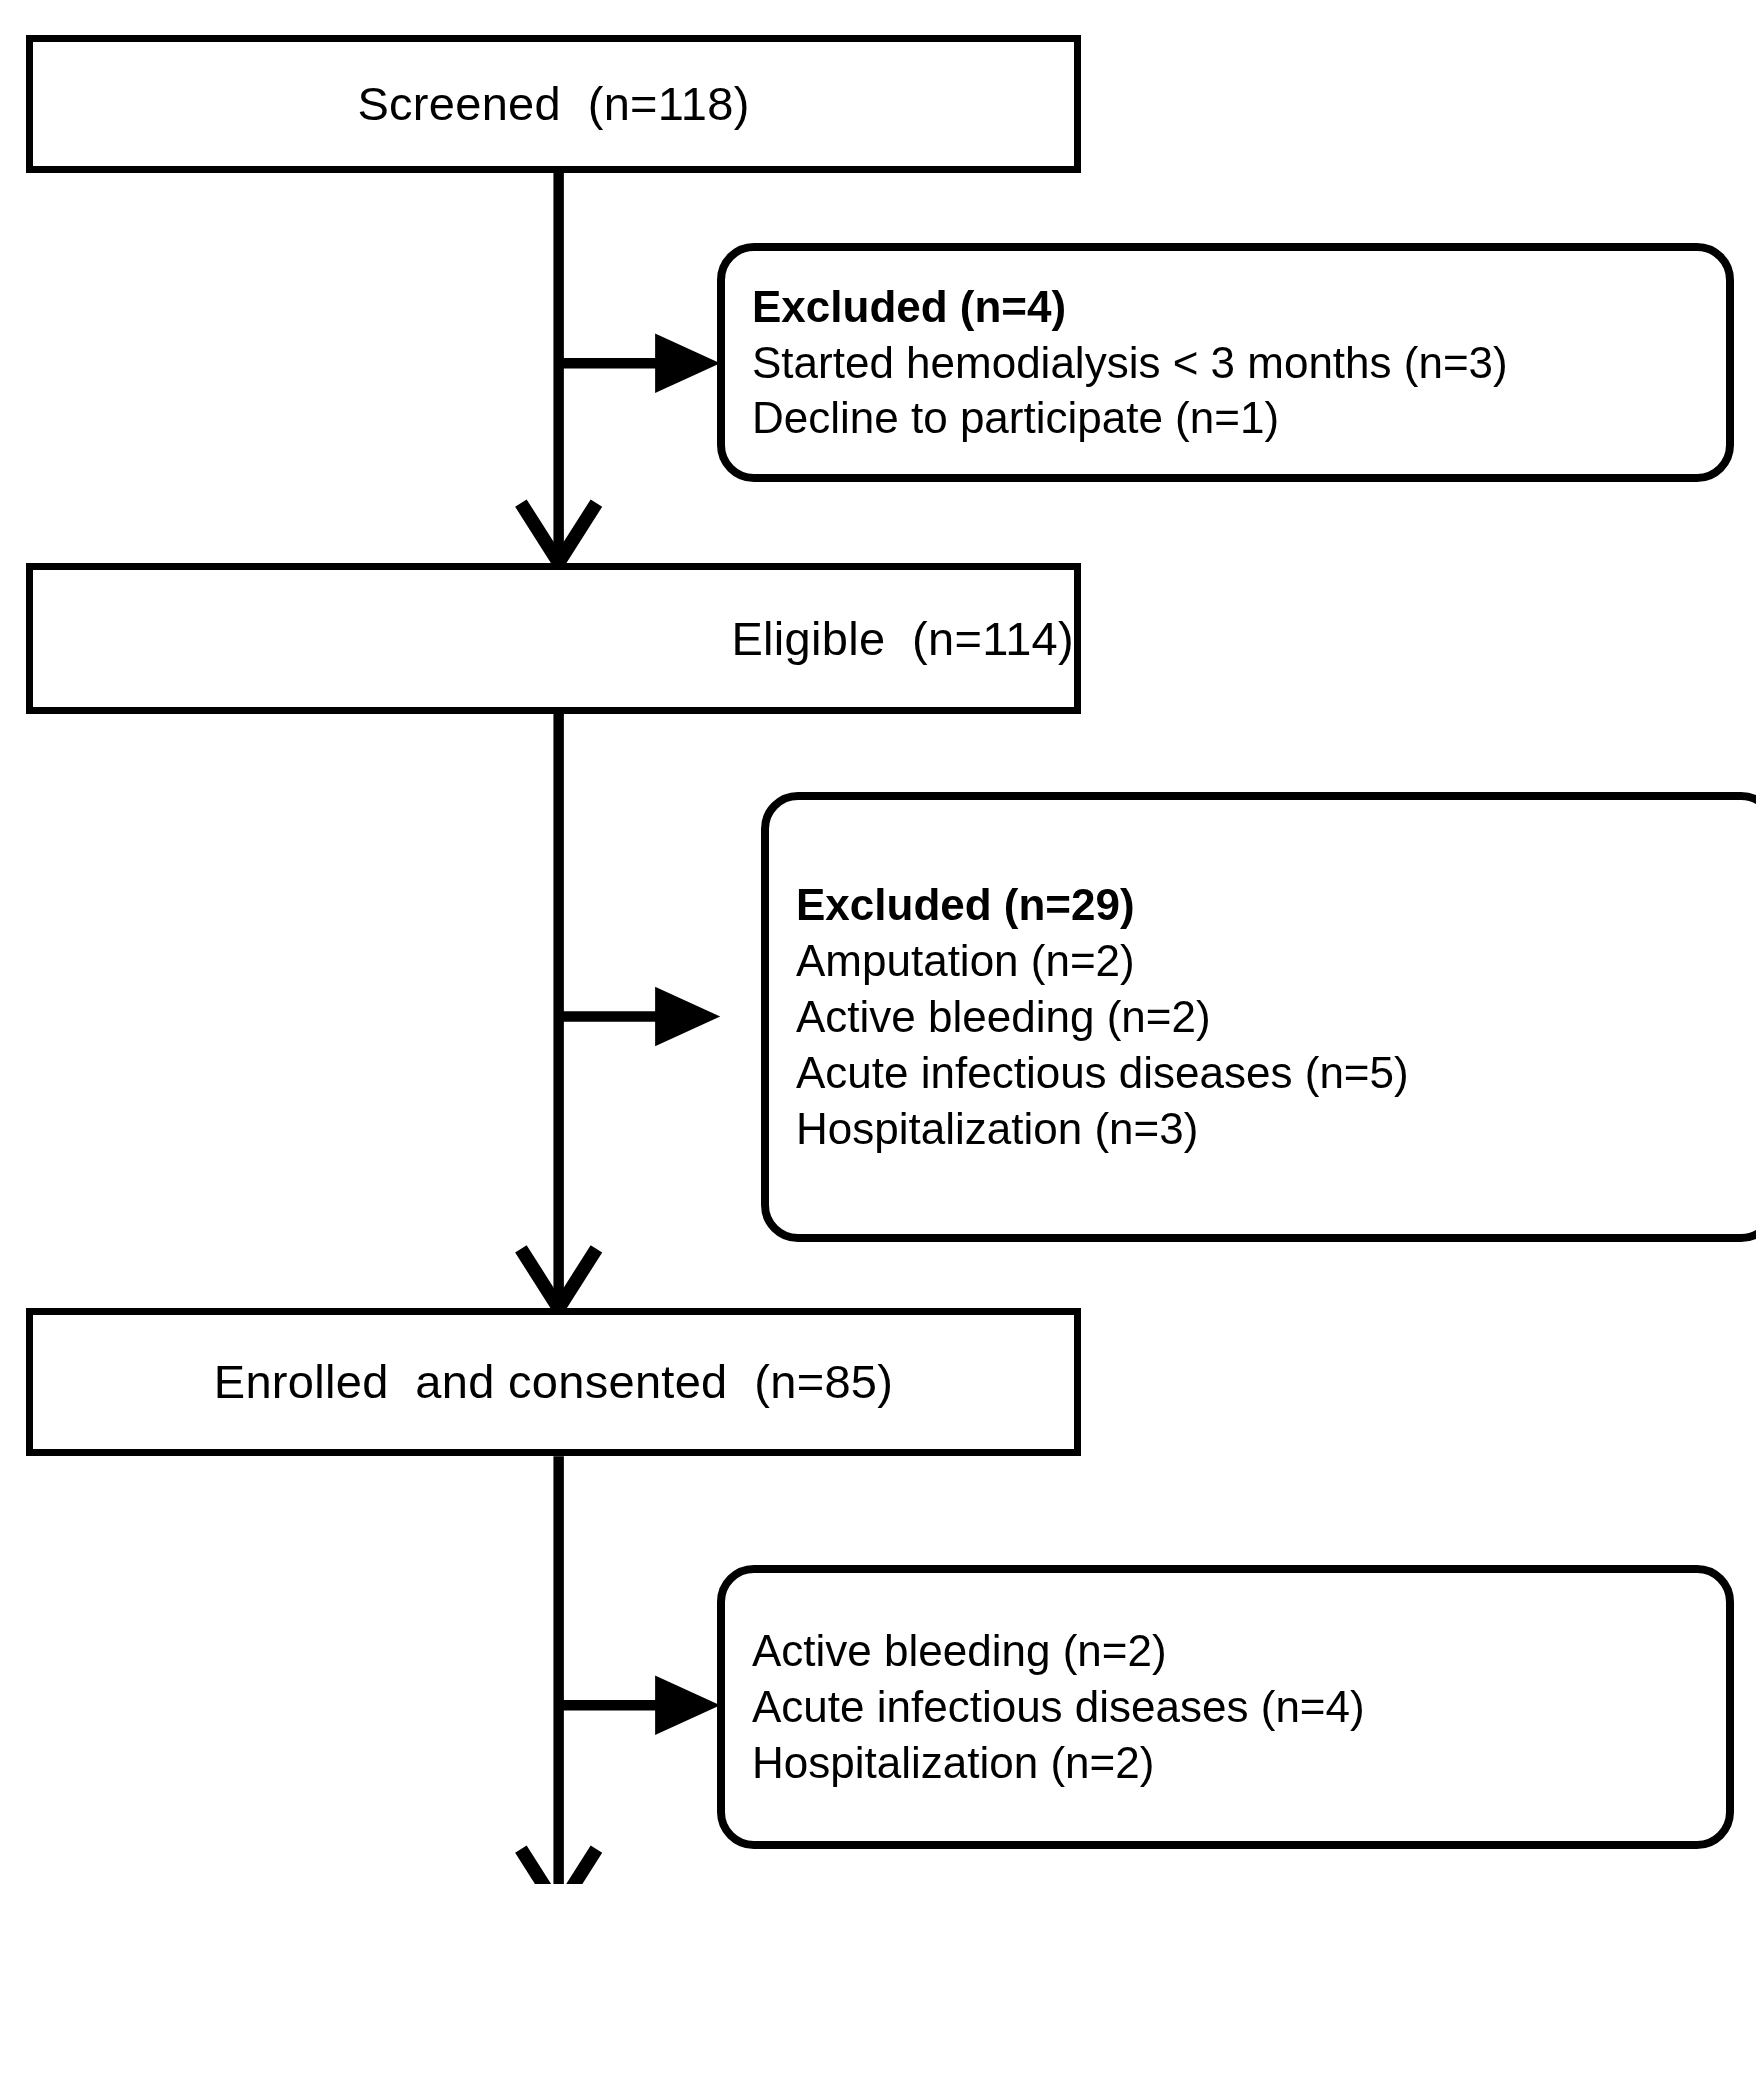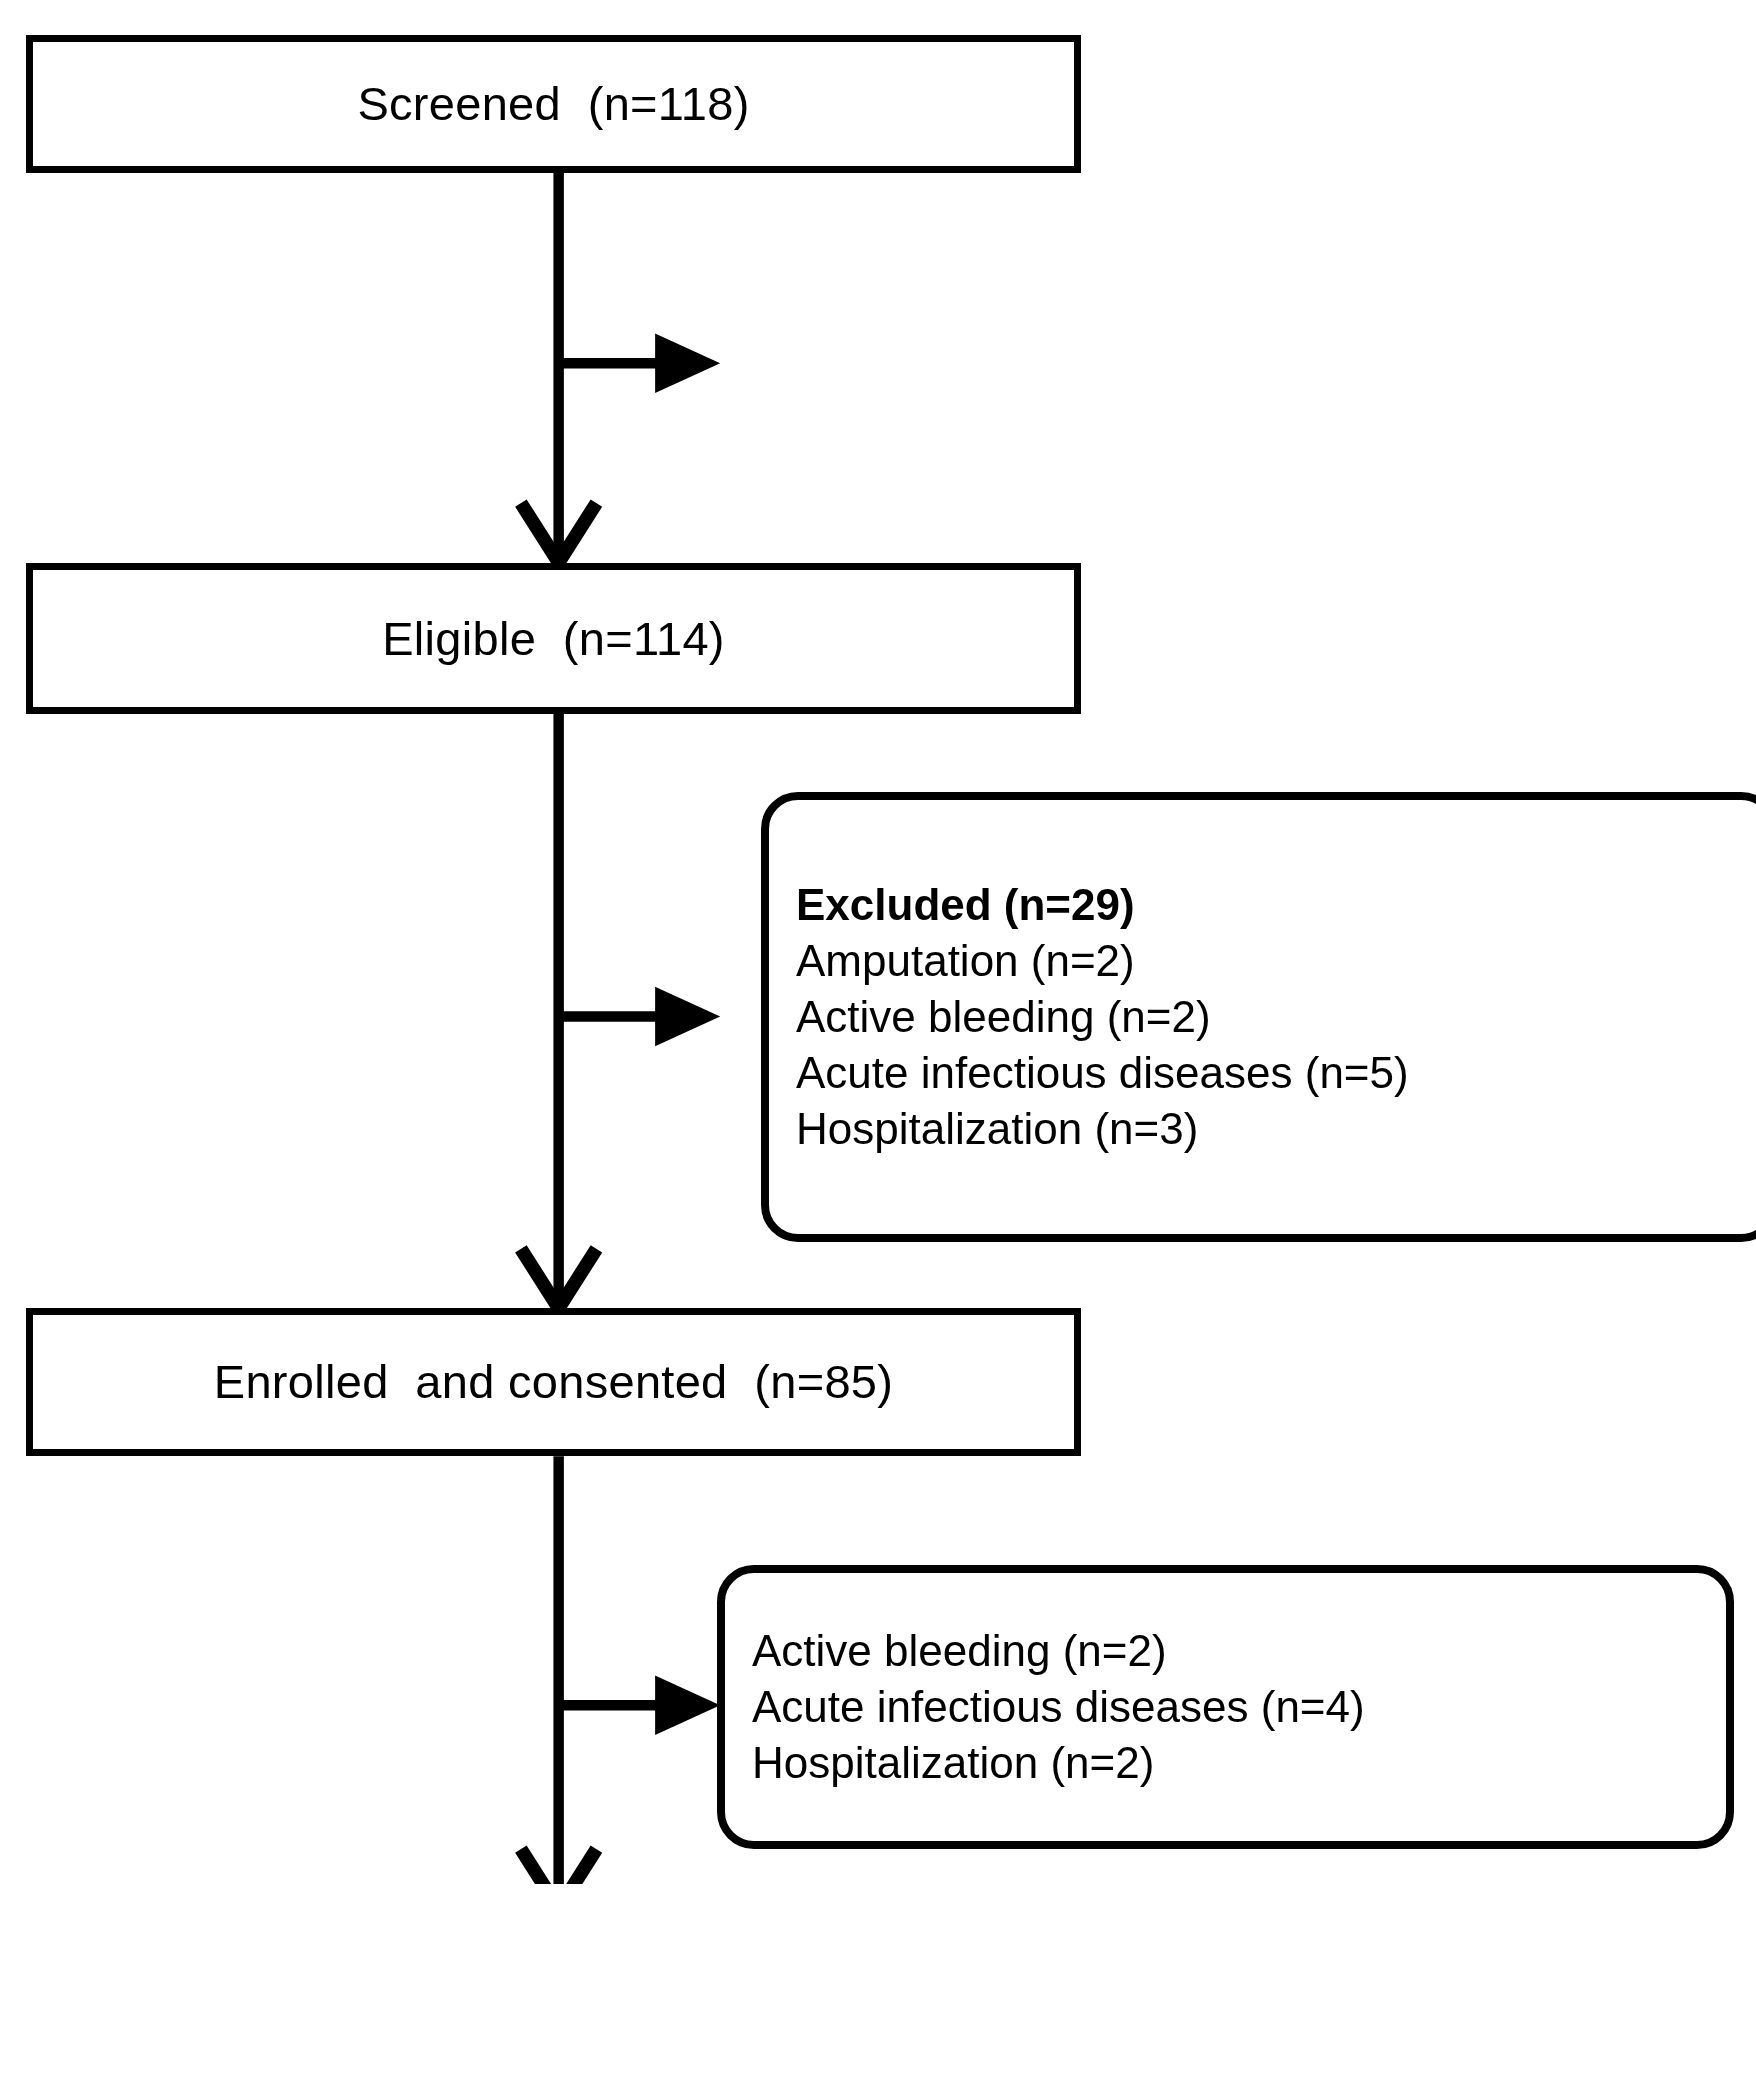--- a/index.html
+++ b/index.html
@@ -59,21 +59,21 @@
     white-space: pre;
   }
   .node.exclusion .excl-reason {
     font-size: 44px;
     line-height: 1.27;
     white-space: pre;
   }
 
   
   #node-screened   { left: 26px;  top: 35px;   width: 1055px; height: 138px; }
-  #node-eligible   { left: 26px;  top: 563px;  width: 1055px; height: 151px; }
+  #node-eligible   { left: 26px;  top: 563px;  width: 1055px; height: 151px; justify-content: flex-end; }
   #node-enrolled   { left: 26px;  top: 1308px; width: 1055px; height: 148px; }
   #node-analyzed   { left: 26px;  top: 1909px; width: 1055px; height: 159px; }
 
   
   #node-excluded-1 { left: 717px; top: 243px;  width: 1017px; height: 239px; }
   #node-excluded-2 { left: 717px; top: 792px;  width: 1017px; height: 450px; margin-left: 44px; }
   #node-excluded-3 { left: 717px; top: 1565px; width: 1017px; height: 284px; }
 </style>
 </head>
 <body>
@@ -122,20 +122,25 @@
   </div>
 
   <div class="node stage" id="node-enrolled">
     <span class="node-label">Enrolled  and consented  (n=85)</span>
   </div>
 
   <div class="node stage" id="node-analyzed">
     <span class="node-label">Analyzed  (n=77)</span>
   </div>
 
+  <div class="node exclusion" id="node-excluded-1">
+    <span class="excl-title">Excluded (n=4)</span>
+    <span class="excl-reason">Started hemodialysis &lt; 3 months (n=3)</span>
+    <span class="excl-reason">Decline to participate (n=1)</span>
+  </div>
 
   <div class="node exclusion" id="node-excluded-2">
     <span class="excl-title">Excluded (n=29)</span>
     <span class="excl-reason">Amputation (n=2)</span>
     <span class="excl-reason">Active bleeding (n=2)</span>
     <span class="excl-reason">Acute infectious diseases (n=5)</span>
     <span class="excl-reason">Hospitalization (n=3)</span>
   </div>
 
   <div class="node exclusion" id="node-excluded-3">

